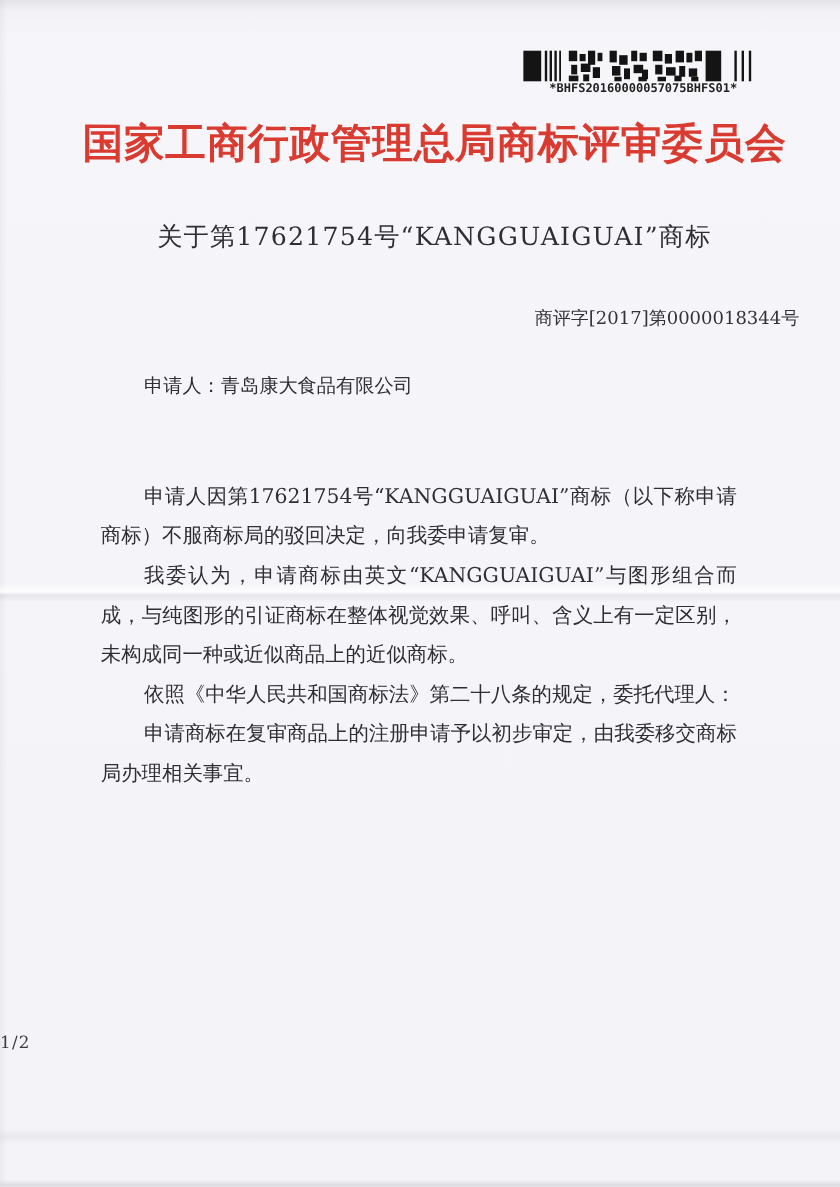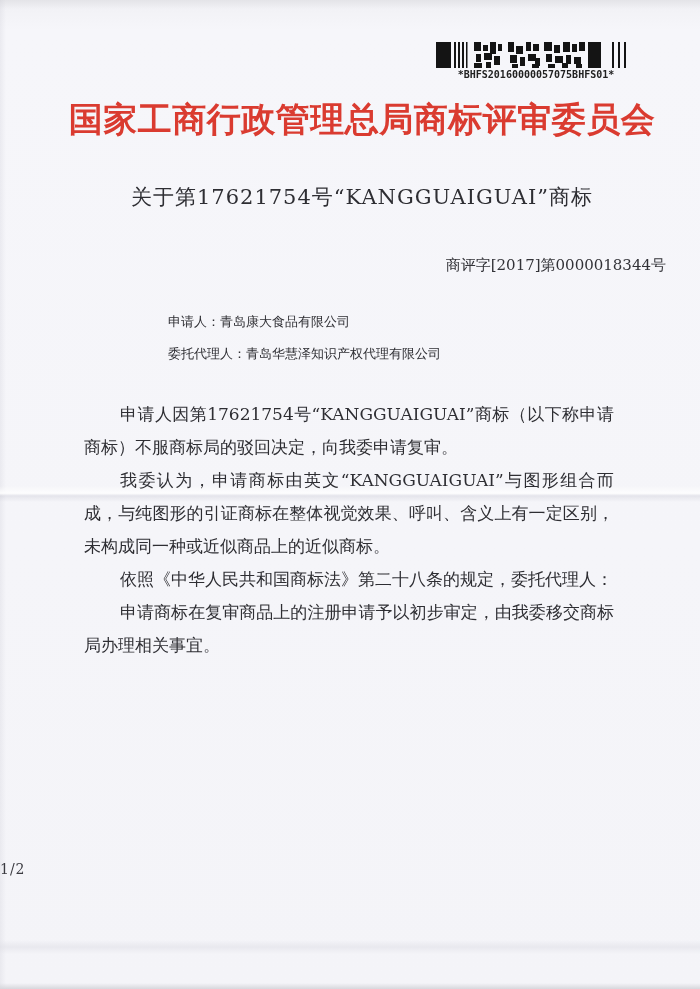--- a/index.html
+++ b/index.html
@@ -57,21 +57,21 @@
     color: #2e2e33;
   }
 
   .doc-number {
     position: absolute; top: 256px; right: 58px;
     font-size: 15px; color: #323237; margin-left: 27px;
   }
 
   .parties {
     position: absolute; left: 120px; top: 306px;
-    font-size: 13px; line-height: 32px; color: #2e2e33; margin-left: 48px;
+    font-size: 16px; line-height: 32px; color: #2e2e33;
   }
 
   .body-text {
     position: absolute; left: 84px; top: 398px; width: 530px;
     font-size: 17px; line-height: 33px;
     text-align: justify;
     color: #2e2e33;
   }
   .body-text p { margin: 0; text-indent: 36px; }
 
@@ -143,21 +143,20 @@
   <div class="org-title">国家工商行政管理总局商标评审委员会</div>
 
   <div class="doc-title">
     <div>关于第17621754号“KANGGUAIGUAI”商标</div>
   </div>
 
   <div class="doc-number">商评字[2017]第0000018344号</div>
 
   <div class="parties">
     <div>申请人：青岛康大食品有限公司</div>
-    <div>委托代理人：青岛华慧泽知识产权代理有限公司</div>
   </div>
 
   <div class="body-text">
     <p>申请人因第17621754号“KANGGUAIGUAI”商标（以下称申请商标）不服商标局的驳回决定，向我委申请复审。</p>
     <p>我委认为，申请商标由英文“KANGGUAIGUAI”与图形组合而成，与纯图形的引证商标在整体视觉效果、呼叫、含义上有一定区别，未构成同一种或近似商品上的近似商标。</p>
     <p>依照《中华人民共和国商标法》第二十八条的规定，委托代理人：</p>
     <p>申请商标在复审商品上的注册申请予以初步审定，由我委移交商标局办理相关事宜。</p>
   </div>
 
   <div class="page-number">1/2</div>

